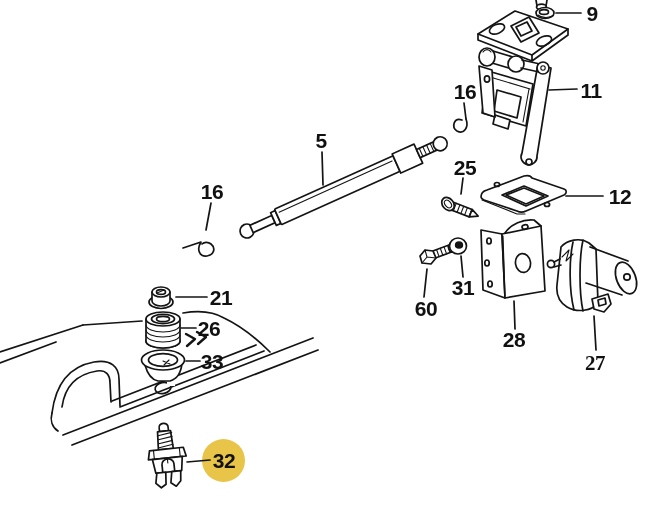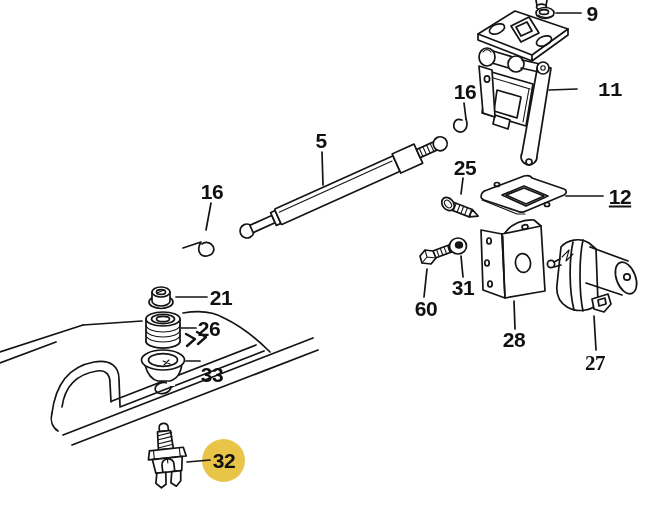--- a/index.html
+++ b/index.html
@@ -215,27 +215,27 @@
       <path class="thin" d="M167,458 L167,463"></path>
       <path class="wh" d="M155,472 L164,472 L163,484 L158,487 L153,482 Z"></path>
       <path class="wh" d="M170,472 L179,472 L178,482 L173,487 L168,483 Z"></path>
     </g>
     <path class="ln" d="M187,462 L210,460"></path>
   </g>
 </svg>
 
 <div class="callout" style="left:321px;top:140px;">5</div>
 <div class="callout" style="left:592px;top:13px;">9</div>
-<div class="callout" style="left:610px;top:90px;font-family:Liberation Mono, monospace;">11</div>
-<div class="callout" style="left:620px;top:196px;text-decoration:underline;">12</div>
+<div class="callout" style="left:591px;top:90px;">11</div>
+<div class="callout" style="left:620px;top:196px;">12</div>
 <div class="callout" style="left:465px;top:91px;">16</div>
 <div class="callout" style="left:212px;top:191px;">16</div>
 <div class="callout" style="left:595px;top:363px;font-family:Liberation Serif, serif;">27</div>
 <div class="callout" style="left:514px;top:339px;">28</div>
 <div class="callout" style="left:465px;top:167px;">25</div>
 <div class="callout" style="left:426px;top:308px;">60</div>
 <div class="callout" style="left:463px;top:287px;">31</div>
 <div class="callout" style="left:224px;top:460px;">32</div>
-<div class="callout" style="left:212px;top:361px;margin-top:13px;">33</div>
+<div class="callout" style="left:212px;top:361px;">33</div>
 <div class="callout" style="left:209px;top:328px;">26</div>
 <div class="callout" style="left:221px;top:297px;">21</div>
 
 </div>
 
 </body></html>

